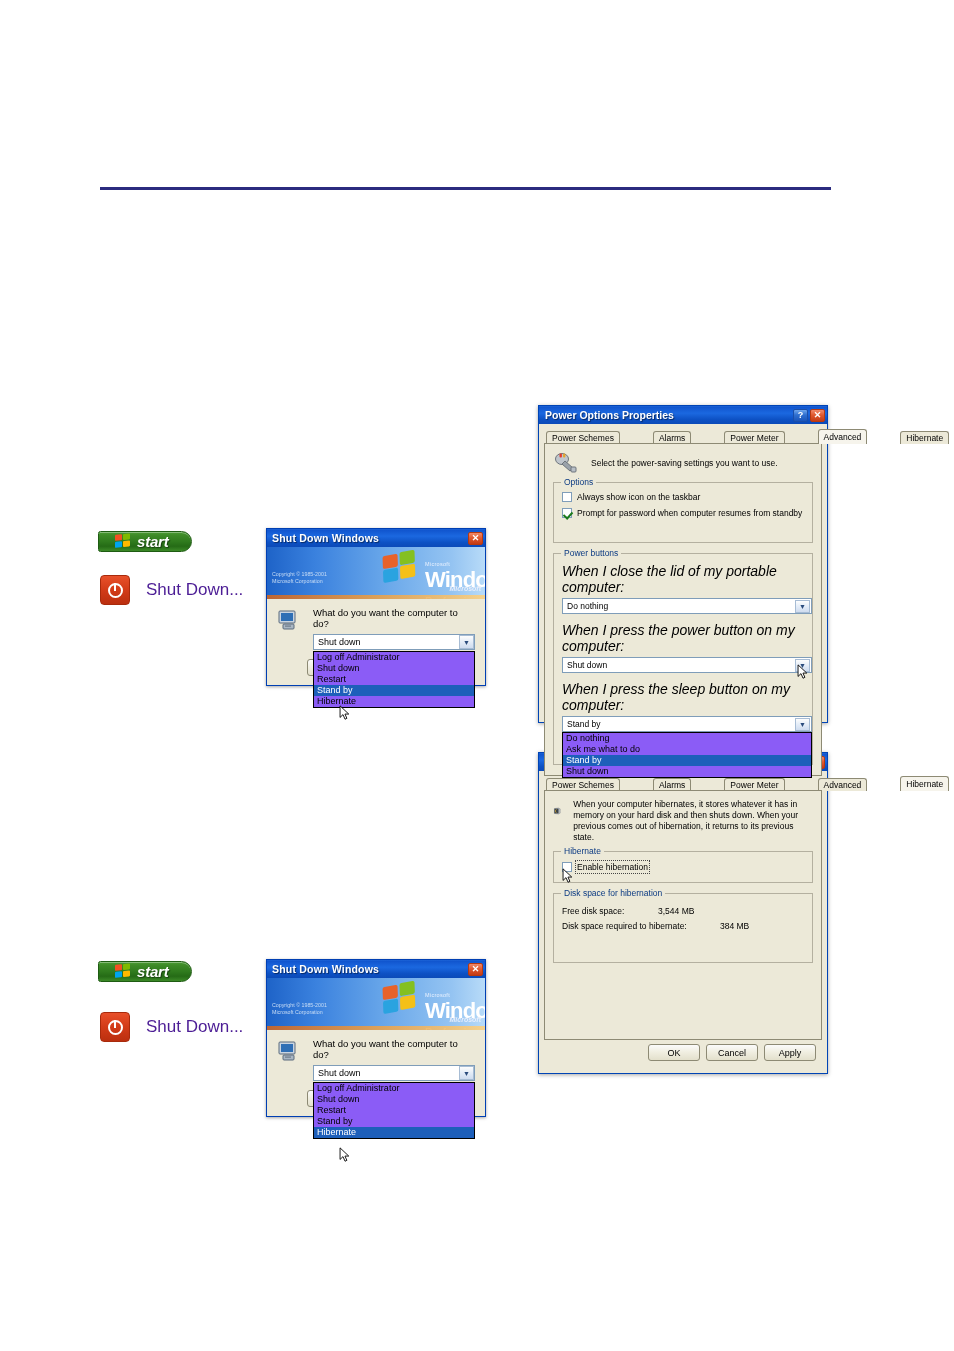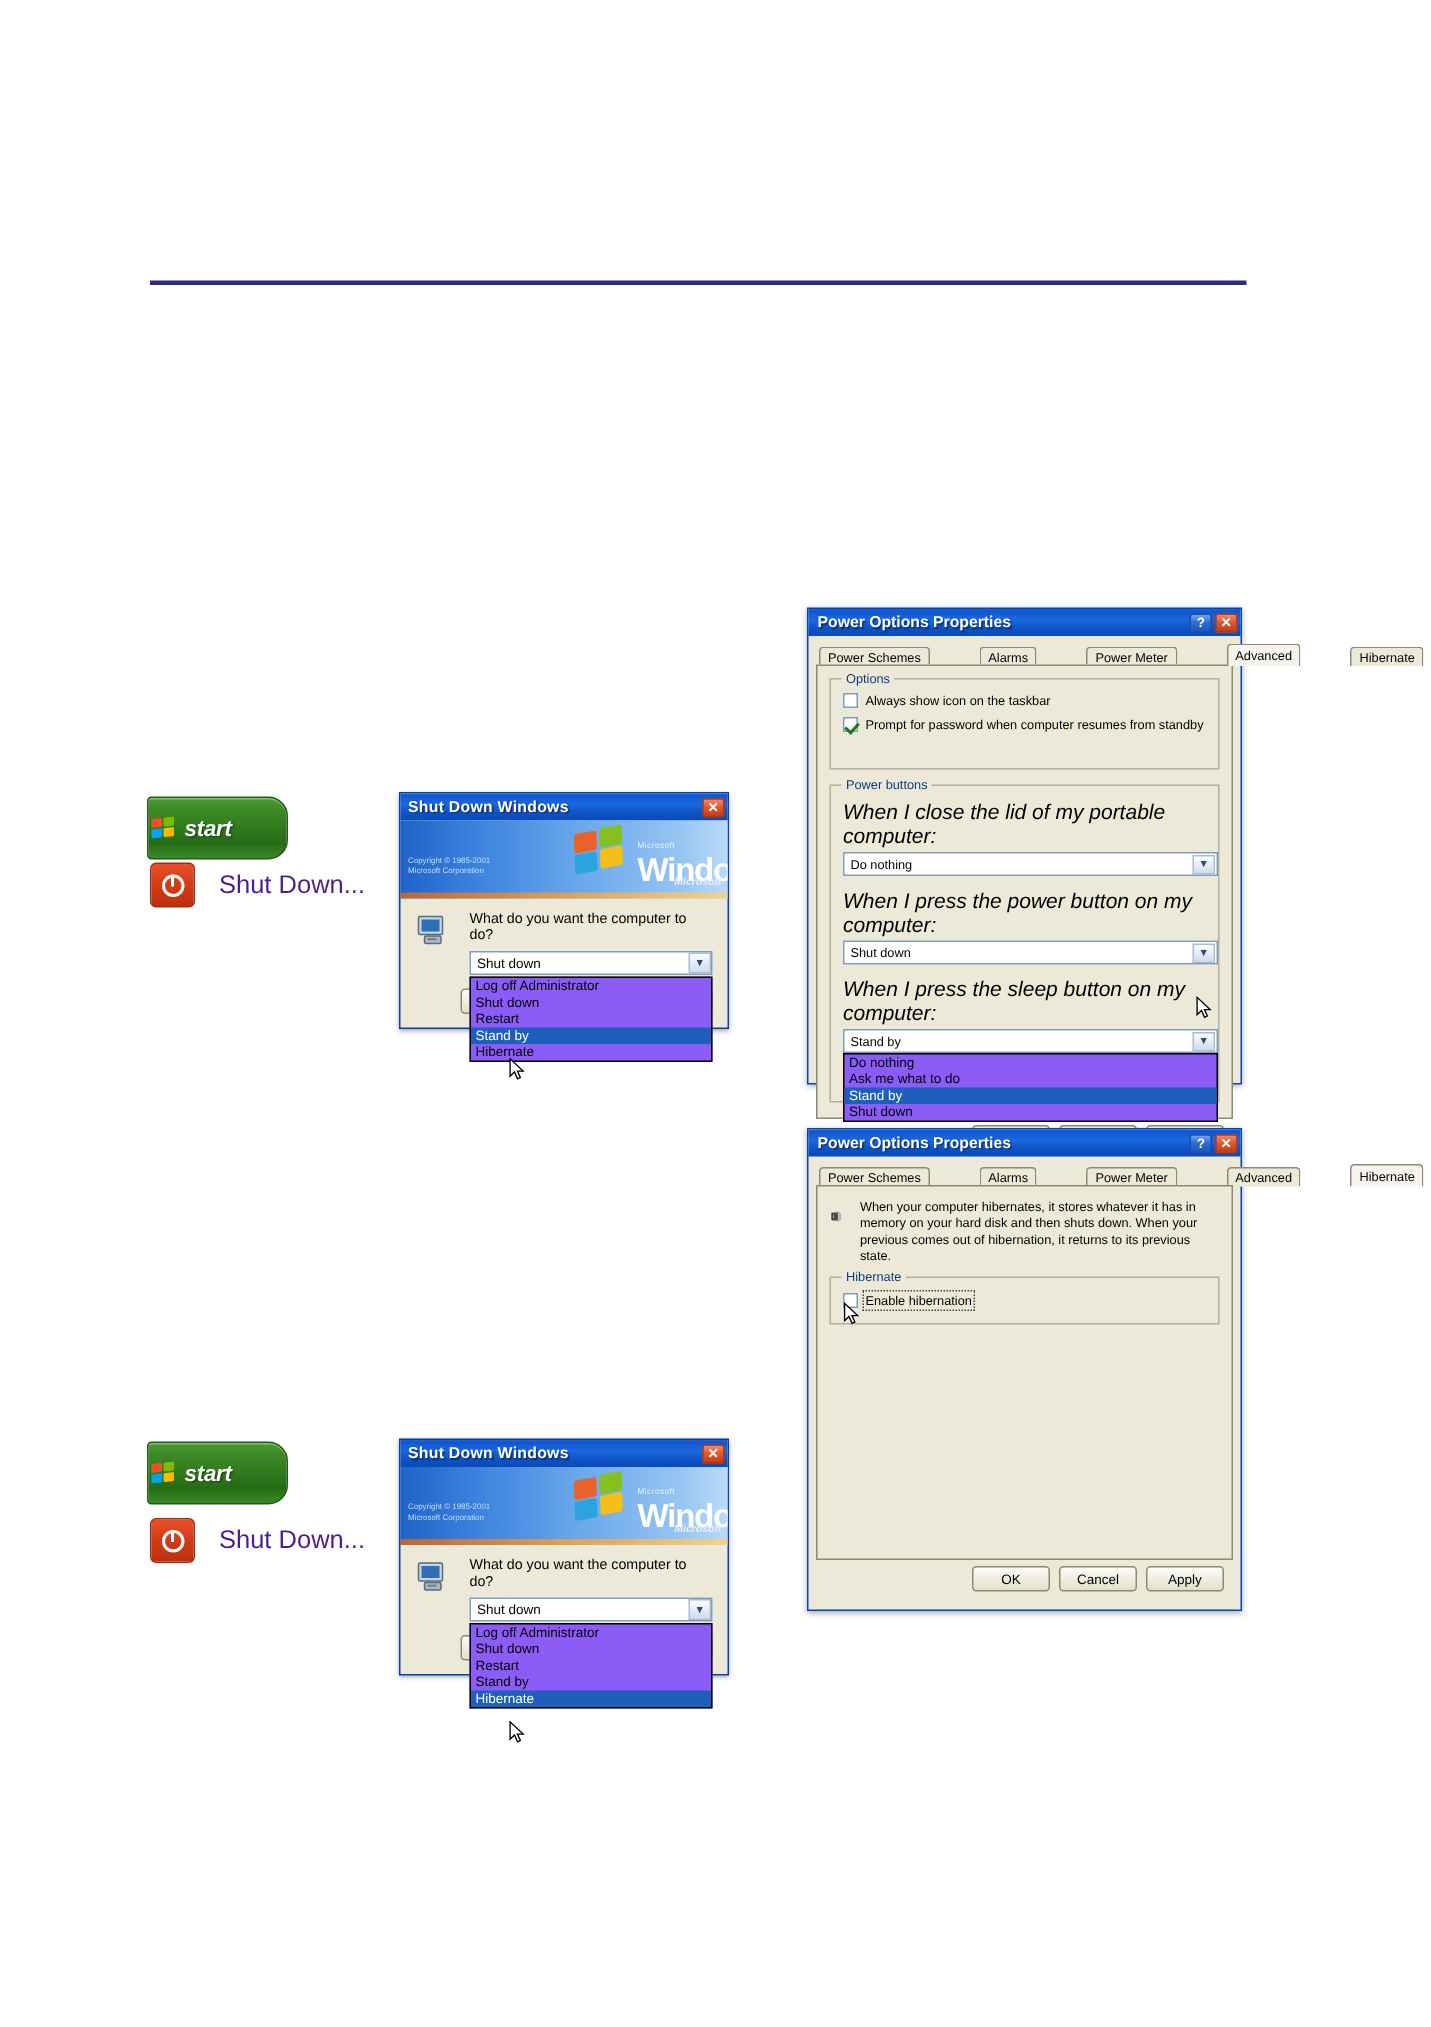--- a/index.html
+++ b/index.html
@@ -13,26 +13,26 @@
   }
   .page { position:absolute; inset:0; }
 
   .top-rule {
     position:absolute; left:100px; top:187px; width:731px; height:3px;
     background:#2b2b7f;
   }
 
   
   .start-btn {
-    position:absolute; width:94px; height:42px;
+    position:absolute; width:94px; height:21px;
     border-radius:3px 13px 13px 3px;
     background: linear-gradient(to bottom, #4a9b33 0%, #3d8a27 18%, #2f7a1d 52%, #256b16 75%, #3c8a27 100%);
     border:1px solid #1e5c12;
     box-shadow: inset 0 1px 0 rgba(255,255,255,.35);
-    display:flex; align-items:center; padding-left:2px;
+    display:flex; align-items:center; padding-left:16px;
   }
   .start-flag {
     width:17px; height:15px; position:relative; flex:none; margin-right:5px;
     transform: skewY(-6deg);
   }
   .sf { position:absolute; width:7px; height:6px; border-radius:1px; }
   .sf1 { left:0; top:0; background:#f25022; }
   .sf2 { left:8px; top:0; background:#7fba00; }
   .sf3 { left:0; top:7px; background:#00a4ef; }
   .sf4 { left:8px; top:7px; background:#ffb900; }
@@ -311,20 +311,30 @@
     </div>
     <div class="pop-inner">
       <div class="tabstrip">
         <div class="tab">Power Schemes</div>
         <div class="tab">Alarms</div>
         <div class="tab">Power Meter</div>
         <div class="tab active">Advanced</div>
         <div class="tab">Hibernate</div>
       </div>
       <div class="tabpane">
+        <div class="pane-head">
+          <svg width="26" height="22" viewBox="0 0 26 22">
+            <ellipse cx="9" cy="7" rx="6.5" ry="5.5" fill="#c0c6cc" stroke="#6e757c"></ellipse>
+            <rect x="6.5" y="1.5" width="2.4" height="4" rx="1" fill="#e23b2e"></rect>
+            <rect x="10" y="1.5" width="2.4" height="4" rx="1" fill="#e2a52e"></rect>
+            <path d="M12 9 L20 16 L17 19 L9 12 Z" fill="#9aa2aa" stroke="#6e757c"></path>
+            <rect x="18" y="15" width="5" height="5" rx="1" fill="#b8bfc6" stroke="#6e757c"></rect>
+          </svg>
+          <div class="pane-head-txt">Select the power-saving settings you want to use.</div>
+        </div>
 
         <div class="group" style="padding-top:9px;">
           <span class="group-label">Options</span>
           <div class="chkrow">
             <span class="chk"></span>
             <span class="chklbl">Always show icon on the taskbar</span>
           </div>
           <div class="chkrow" style="margin-bottom:2px;">
             <span class="chk checked"></span>
             <span class="chklbl">Prompt for password when computer resumes from standby</span>
@@ -402,20 +412,32 @@
           <span class="group-label">Hibernate</span>
           <div class="chkrow" style="margin-bottom:0;">
             <span class="chk"></span>
             <span class="chklbl dotted-focus">Enable hibernation</span>
           </div>
           <svg class="cursor" style="left:8px; top:16px;" viewBox="0 0 12 18">
             <path d="M1 1 L1 14 L4.3 10.8 L6.6 16 L8.7 15 L6.5 10.2 L10.8 10.2 Z" fill="#fff" stroke="#000" stroke-width="1"></path>
           </svg>
         </div>
 
+        <div class="group" style="padding:12px 8px 8px 8px; min-height:62px;">
+          <span class="group-label">Disk space for hibernation</span>
+          <div class="infoline">
+            <span style="min-width:86px">Free disk space:</span>
+            <span class="v">3,544 MB</span>
+          </div>
+          <div class="infoline">
+            <span style="min-width:148px">Disk space required to hibernate:</span>
+            <span class="v">384 MB</span>
+          </div>
+          <div style="height:18px"></div>
+        </div>
       </div>
       <div class="btnrow">
         <div class="xbtn">OK</div>
         <div class="xbtn">Cancel</div>
         <div class="xbtn">Apply</div>
       </div>
     </div>
   </div>
 
   <div class="start-btn" style="left:98px; top:961px;">

